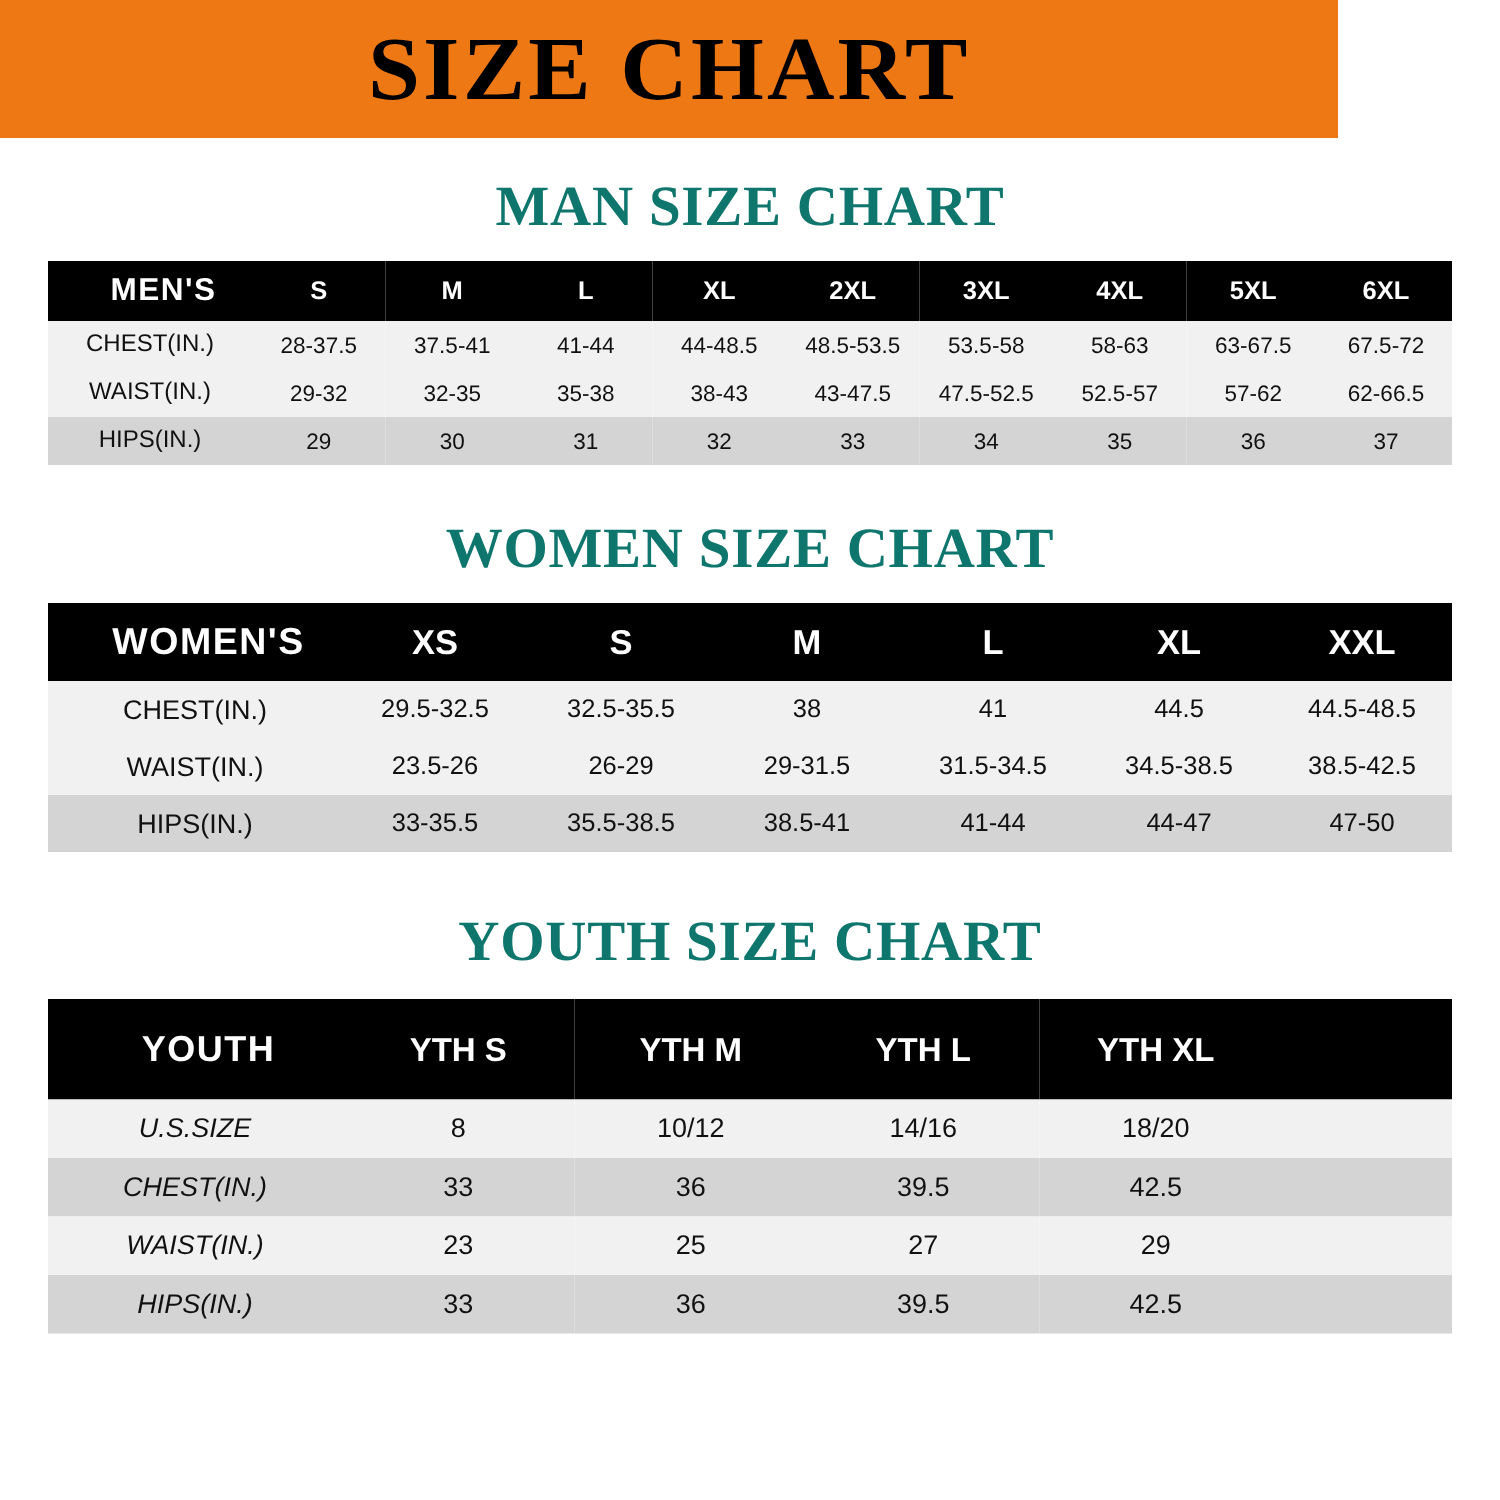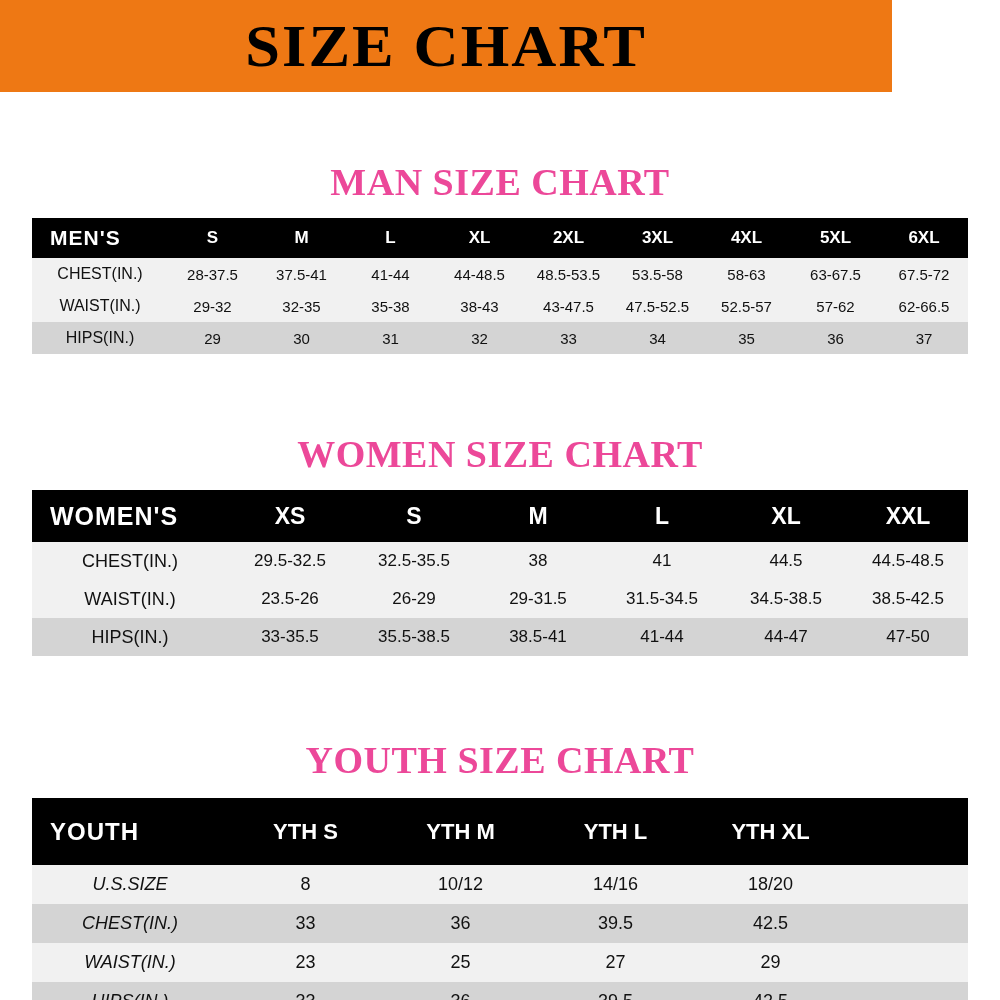--- a/index.html
+++ b/index.html
@@ -36,42 +36,41 @@
     transform: scaleX(1.04);
   }
 
   
   .section-title {
     text-align: center;
     font-family: "Liberation Serif", serif;
     font-weight: bold;
     font-size: 38px;
     letter-spacing: 0.5px;
-    color: #ec4899;
-    margin-top: 44px;
+    color: #0f766e;
   }
 
   
   .tbl-wrap {
     margin: 0 32px;
   }
   table {
     width: 936px;
     border-collapse: collapse;
     table-layout: fixed;
   }
   thead th {
     background: #000000;
     color: #ffffff;
     font-weight: bold;
     text-align: center;
     vertical-align: middle;
   }
   thead th.rowlabel {
-    text-align: left;
+    text-align: center;
     padding-left: 18px;
     letter-spacing: 1px;
   }
   tbody td {
     text-align: center;
     color: #111111;
     vertical-align: middle;
   }
   tbody td.rowlabel {
     text-align: center;

